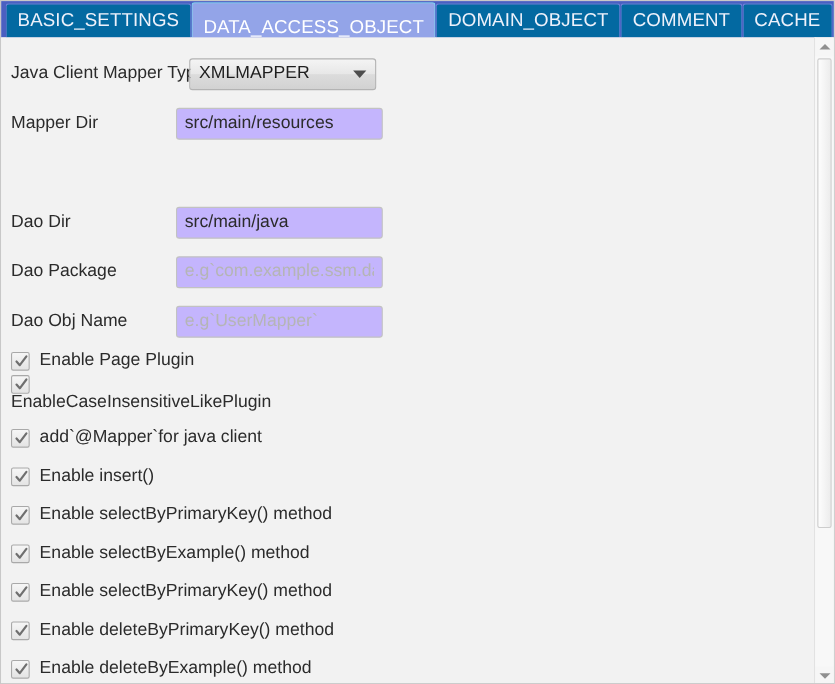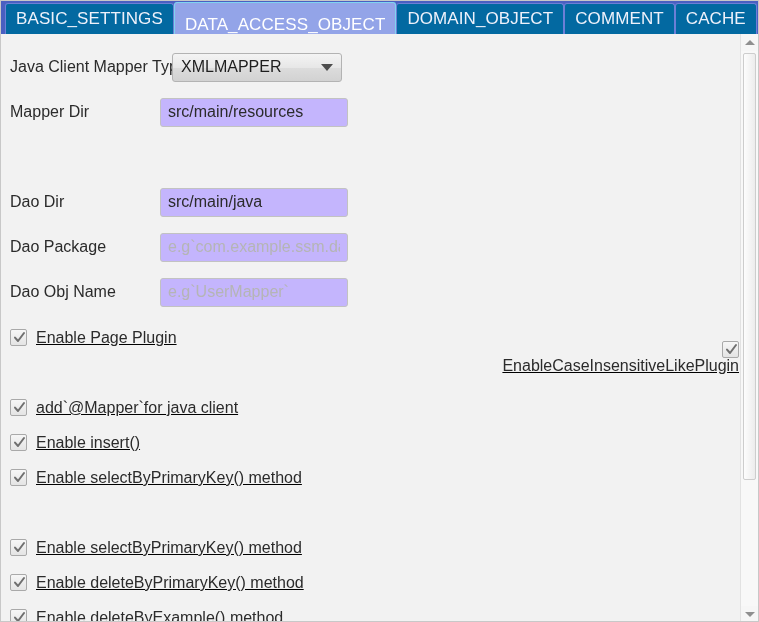--- a/index.html
+++ b/index.html
@@ -136,23 +136,22 @@
   }
   .tinput::placeholder { color: #b5b5b5; }
 
   
   .cbrow {
     position: absolute;
     left: 0;
     width: 738px;
     height: 26px;
     display: flex;
-    align-items: flex-end;
-    cursor: default;
-    text-decoration: underline;
+    align-items: flex-start;
+    cursor: default;
   }
   .cbox {
     position: relative;
     width: 17px;
     height: 17px;
     margin-left: 9px;
     box-sizing: border-box;
     border: 1px solid #a9a9a9;
     border-radius: 2px;
     background: linear-gradient(to bottom, #f6f6f6, #e4e4e4);
@@ -315,20 +314,28 @@
 
     <div class="cbrow" style="top:426px;">
       <span class="cbox">
         <svg width="15" height="15" viewBox="0 0 15 15">
             <path d="M3 7.6 L6 11 L12 3" stroke="#6f6f6f" stroke-width="2" fill="none" stroke-linecap="round" stroke-linejoin="round"></path>
           </svg>
       </span>
       <span class="cblabel">Enable selectByPrimaryKey() method</span>
     </div>
 
+    <div class="cbrow" style="top:461px;">
+      <span class="cbox">
+        <svg width="15" height="15" viewBox="0 0 15 15">
+            <path d="M3 7.6 L6 11 L12 3" stroke="#6f6f6f" stroke-width="2" fill="none" stroke-linecap="round" stroke-linejoin="round"></path>
+          </svg>
+      </span>
+      <span class="cblabel">Enable selectByExample() method</span>
+    </div>
 
     <div class="cbrow" style="top:496px;">
       <span class="cbox">
         <svg width="15" height="15" viewBox="0 0 15 15">
             <path d="M3 7.6 L6 11 L12 3" stroke="#6f6f6f" stroke-width="2" fill="none" stroke-linecap="round" stroke-linejoin="round"></path>
           </svg>
       </span>
       <span class="cblabel">Enable selectByPrimaryKey() method</span>
     </div>
 

